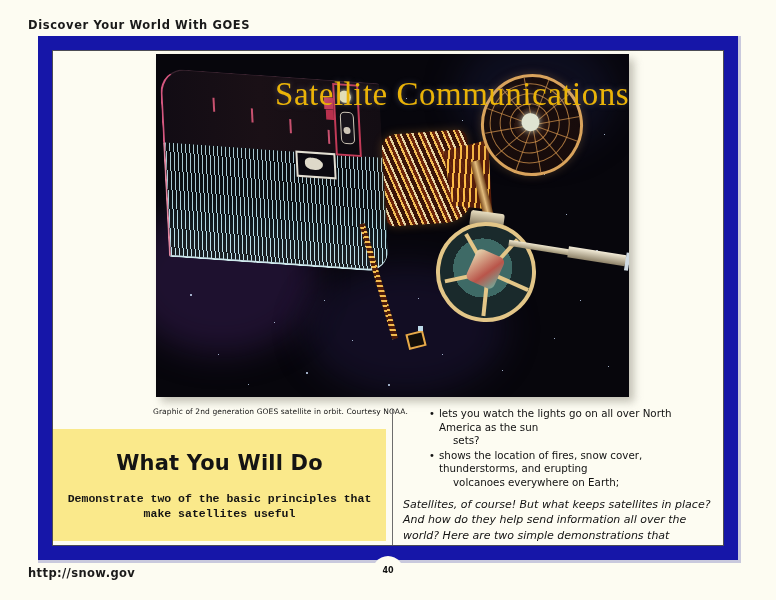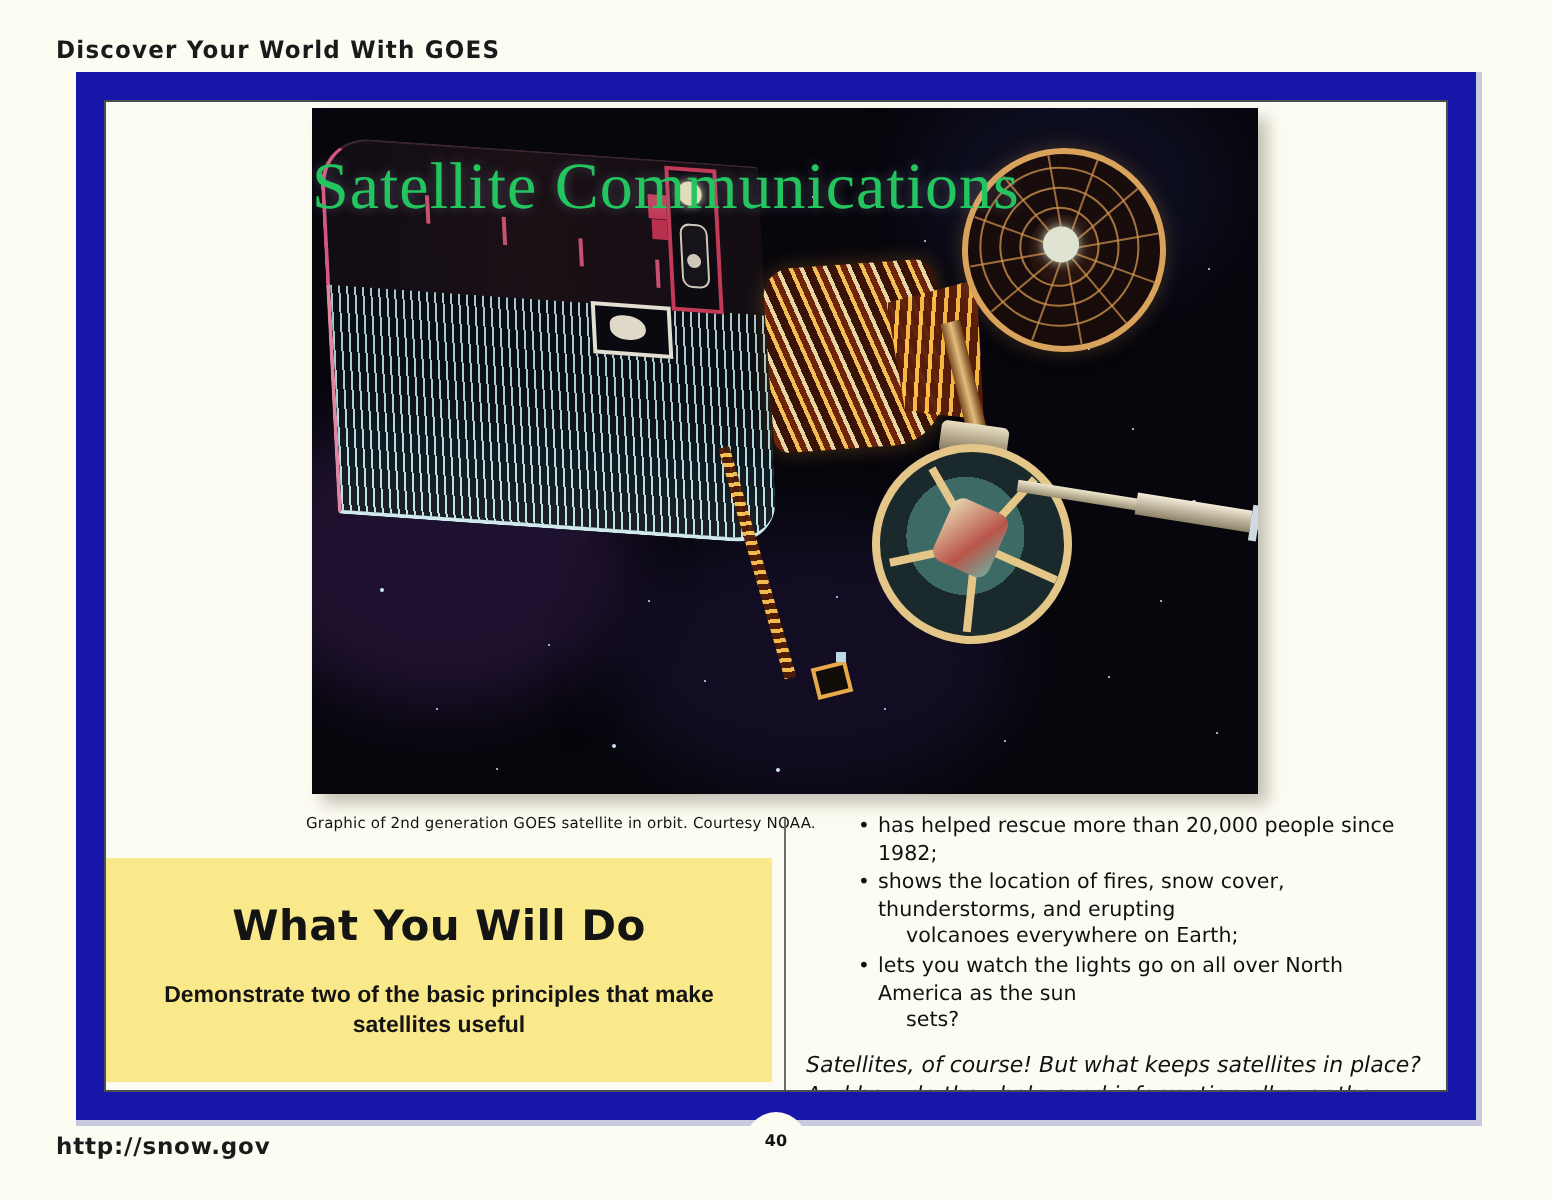--- a/index.html
+++ b/index.html
@@ -74,23 +74,23 @@
   }
   .photo{
     position:absolute;left:0;top:0;width:473px;height:343px;
     background:#07060c;
     overflow:hidden;
   }
   .starfield{position:absolute;inset:0;}
   .star{position:absolute;background:#cfe3ff;border-radius:50%;}
   .photo-title{
     position:absolute;left:0;right:0;top:22px;
-    text-align:left;
+    text-align:right;
     font-family:"Liberation Serif",serif;
-    font-size:33px;color:#22c55e;
+    font-size:33px;color:#eab308;
     letter-spacing:.5px;
     text-shadow:0 0 6px rgba(180,190,220,.35);
     white-space:nowrap;
   }
   .neb{position:absolute;border-radius:50%;filter:blur(16px);}
 
   
   .sat{position:absolute;left:0;top:0;width:473px;height:343px;}
   .panel{
     position:absolute;left:8px;top:22px;width:218px;height:190px;
@@ -261,21 +261,21 @@
     position:absolute;left:0;top:378px;width:333px;height:112px;
     background:#fae98b;
   }
   .yellow-title{
     position:absolute;left:0;right:0;top:22px;text-align:center;
     font-family:"DejaVu Sans",sans-serif;
     font-size:21px;font-weight:700;color:#141414;letter-spacing:.2px;
   }
   .yellow-sub{
     position:absolute;left:14px;right:14px;top:62px;text-align:center;
-    font-family:Liberation Sans, sans-serif;
+    font-family:Liberation Mono, monospace;
     font-size:11.5px;font-weight:700;color:#141414;line-height:15px;
   }
 
   .divider{
     position:absolute;left:339px;top:358px;width:1px;height:138px;
     background:#6d6d6d;
   }
 
   .right-col{
     position:absolute;left:350px;top:356px;width:308px;
@@ -421,30 +421,27 @@
   <div class="yellow-box">
     <div class="yellow-title">What You Will Do</div>
     <div class="yellow-sub">Demonstrate two of the basic principles that make satellites useful</div>
   </div>
 
   <div class="divider"></div>
 
   <div class="right-col">
     <ul class="bullets">
       <li>
-        <span>has helped rescue more than 20,000 people since 1982;</span>
+        <span>lets you watch the lights go on all over North America as the sun</span>
+        <span class="cont">sets?</span>
       </li>
       <li>
         <span>shows the location of fires, snow cover, thunderstorms, and erupting</span>
         <span class="cont">volcanoes everywhere on Earth;</span>
       </li>
-      <li>
-        <span>lets you watch the lights go on all over North America as the sun</span>
-        <span class="cont">sets?</span>
-      </li>
     </ul>
     <p class="closing">Satellites, of course! But what keeps satellites in place? And how do they help send information all over the world? Here are two simple demonstrations that answer these questions.</p>
   </div>
 
 </div>
 
 <div class="page-bubble">
   <span>40</span>
 </div>
 

